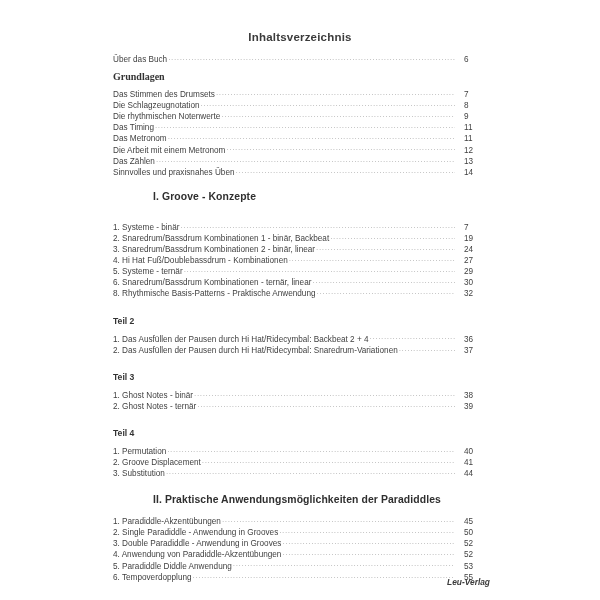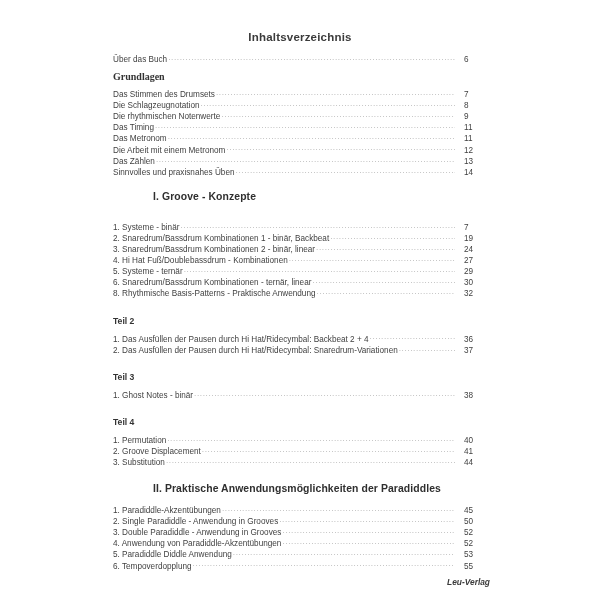--- a/index.html
+++ b/index.html
@@ -245,20 +245,25 @@
 
     <div class="sp-15"></div>
 
     <div class="teil-head">Teil 3</div>
     <div class="sp-7"></div>
     <div class="entry">
       <span class="etext">1. Ghost Notes - binär</span>
       <span class="leader"></span>
       <span class="pagenum">38</span>
     </div>
+    <div class="entry">
+      <span class="etext">2. Ghost Notes - ternär</span>
+      <span class="leader"></span>
+      <span class="pagenum">39</span>
+    </div>
 
     <div class="sp-15"></div>
 
     <div class="teil-head">Teil 4</div>
     <div class="sp-7"></div>
     <div class="entry">
       <span class="etext">1. Permutation</span>
       <span class="leader"></span>
       <span class="pagenum">40</span>
     </div>

